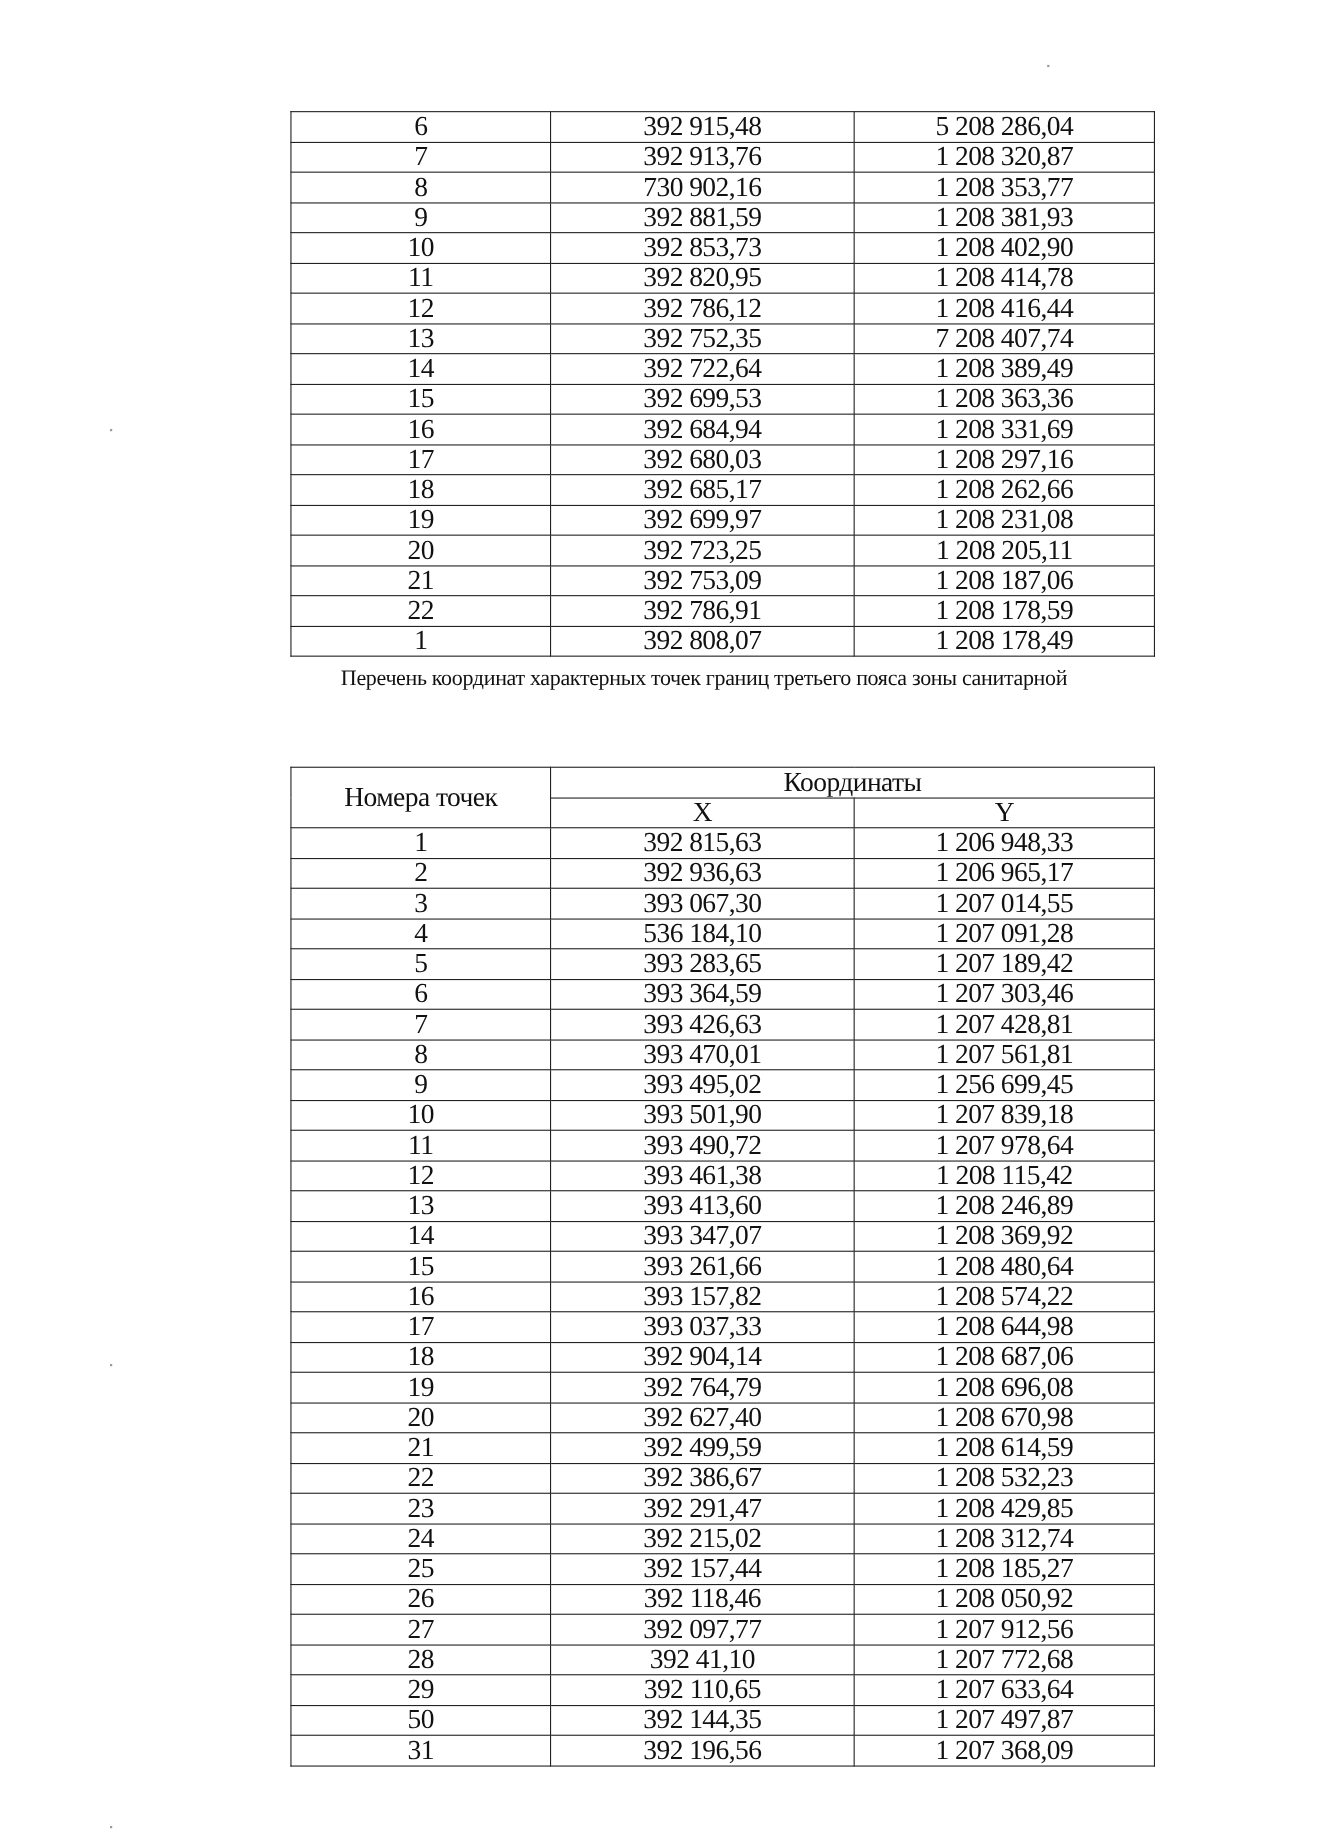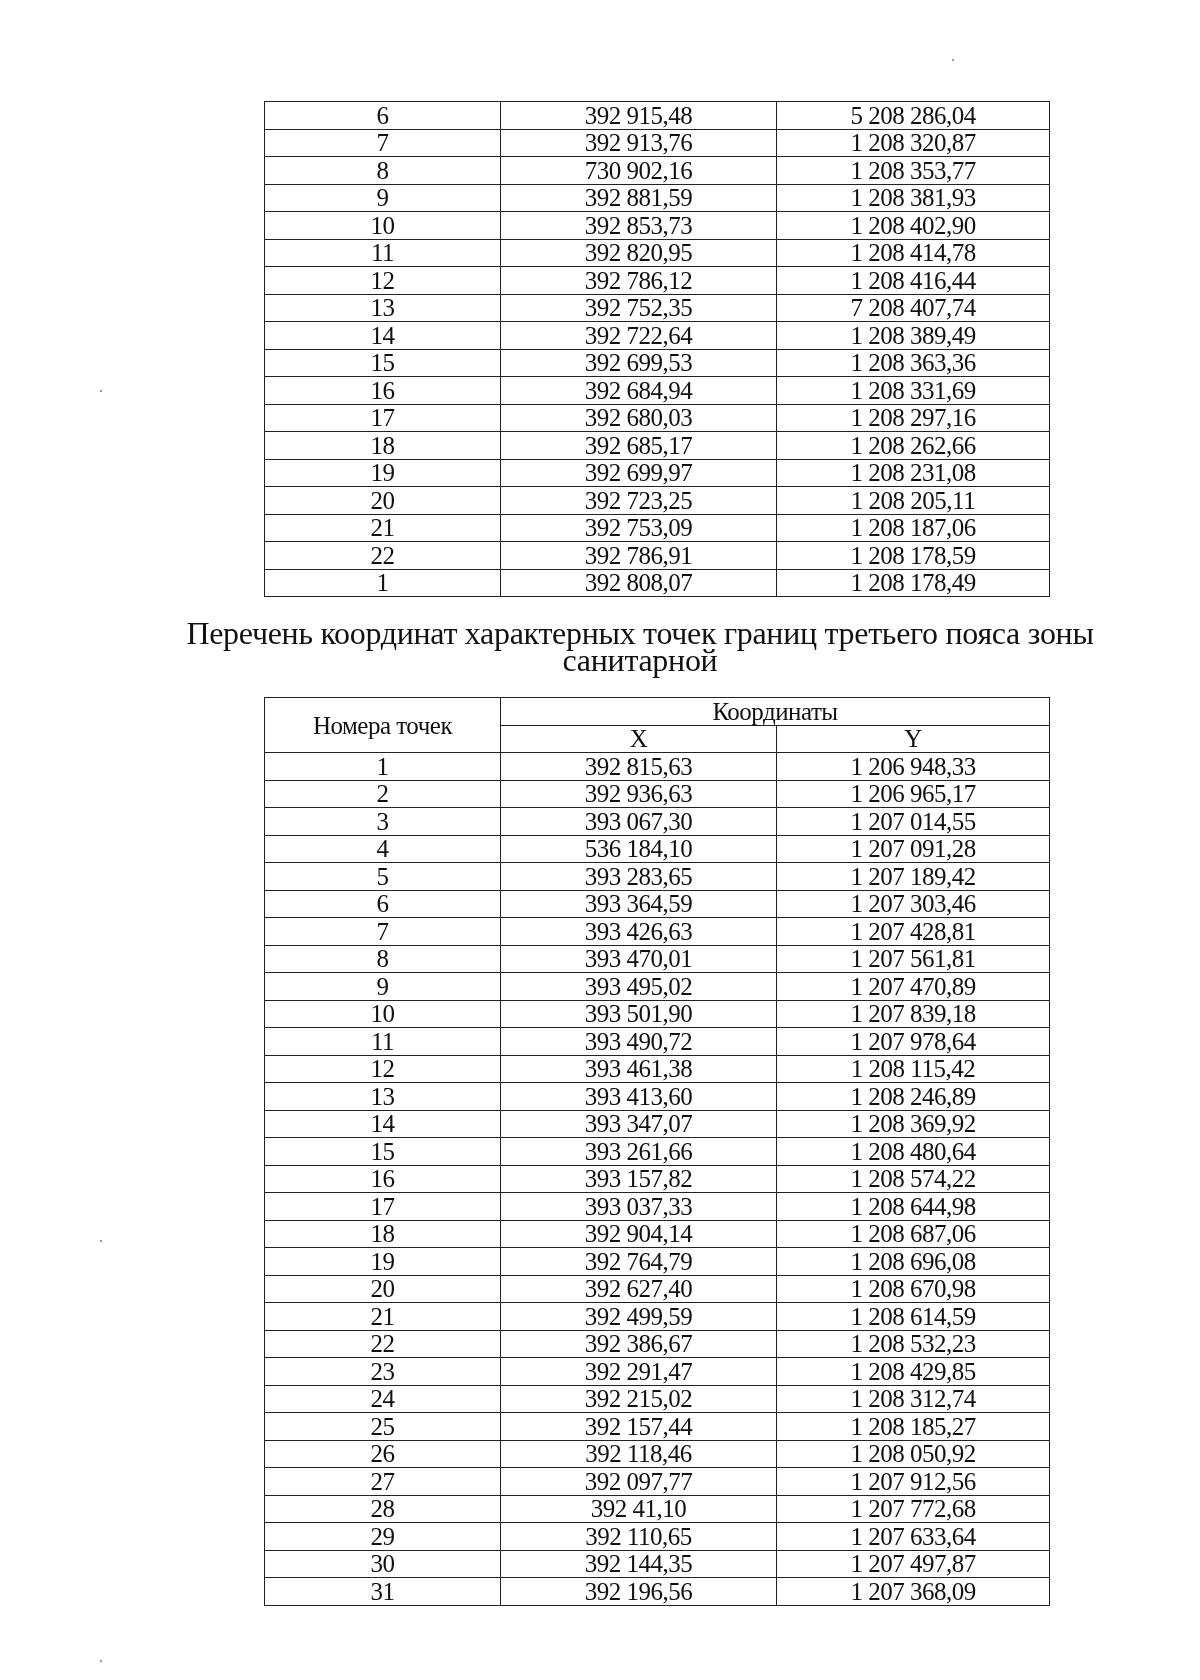--- a/index.html
+++ b/index.html
@@ -23,22 +23,22 @@
       height: 26.5px;
       line-height: 25px;
       font-weight: normal;
       letter-spacing: -0.5px;
     }
     col.c1 { width: 236px; }
     col.c2 { width: 276px; }
     col.c3 { width: 273px; }
     #table1 { top: 101px; }
     #title {
-      position: absolute; top: 620px; left: 160px; width: 960px;
-      text-align: center; font-size: 32px; line-height: 27px;
+      position: absolute; top: 604px; left: 160px; width: 960px;
+      text-align: center; font-size: 20px; line-height: 27px;
       letter-spacing: -0.3px;
     }
     #table2 { top: 697px; }
     .dot { position: absolute; width: 2px; height: 2px; background: #999; }
   </style>
 </head>
 <body>
 
 <div class="dot" style="left:952px;top:59px;"></div>
 <div class="dot" style="left:100px;top:390px;"></div>
@@ -202,21 +202,21 @@
         <td>1 207 428,81</td>
       </tr>
       <tr>
         <td>8</td>
         <td>393 470,01</td>
         <td>1 207 561,81</td>
       </tr>
       <tr>
         <td>9</td>
         <td>393 495,02</td>
-        <td>1 207 470,89</td>
+        <td>1 256 699,45</td>
       </tr>
       <tr>
         <td>10</td>
         <td>393 501,90</td>
         <td>1 207 839,18</td>
       </tr>
       <tr>
         <td>11</td>
         <td>393 490,72</td>
         <td>1 207 978,64</td>
@@ -305,21 +305,21 @@
         <td>28</td>
         <td>392 41,10</td>
         <td>1 207 772,68</td>
       </tr>
       <tr>
         <td>29</td>
         <td>392 110,65</td>
         <td>1 207 633,64</td>
       </tr>
       <tr>
-        <td>30</td>
+        <td>50</td>
         <td>392 144,35</td>
         <td>1 207 497,87</td>
       </tr>
       <tr>
         <td>31</td>
         <td>392 196,56</td>
         <td>1 207 368,09</td>
       </tr>
     </tbody>
 </table>

